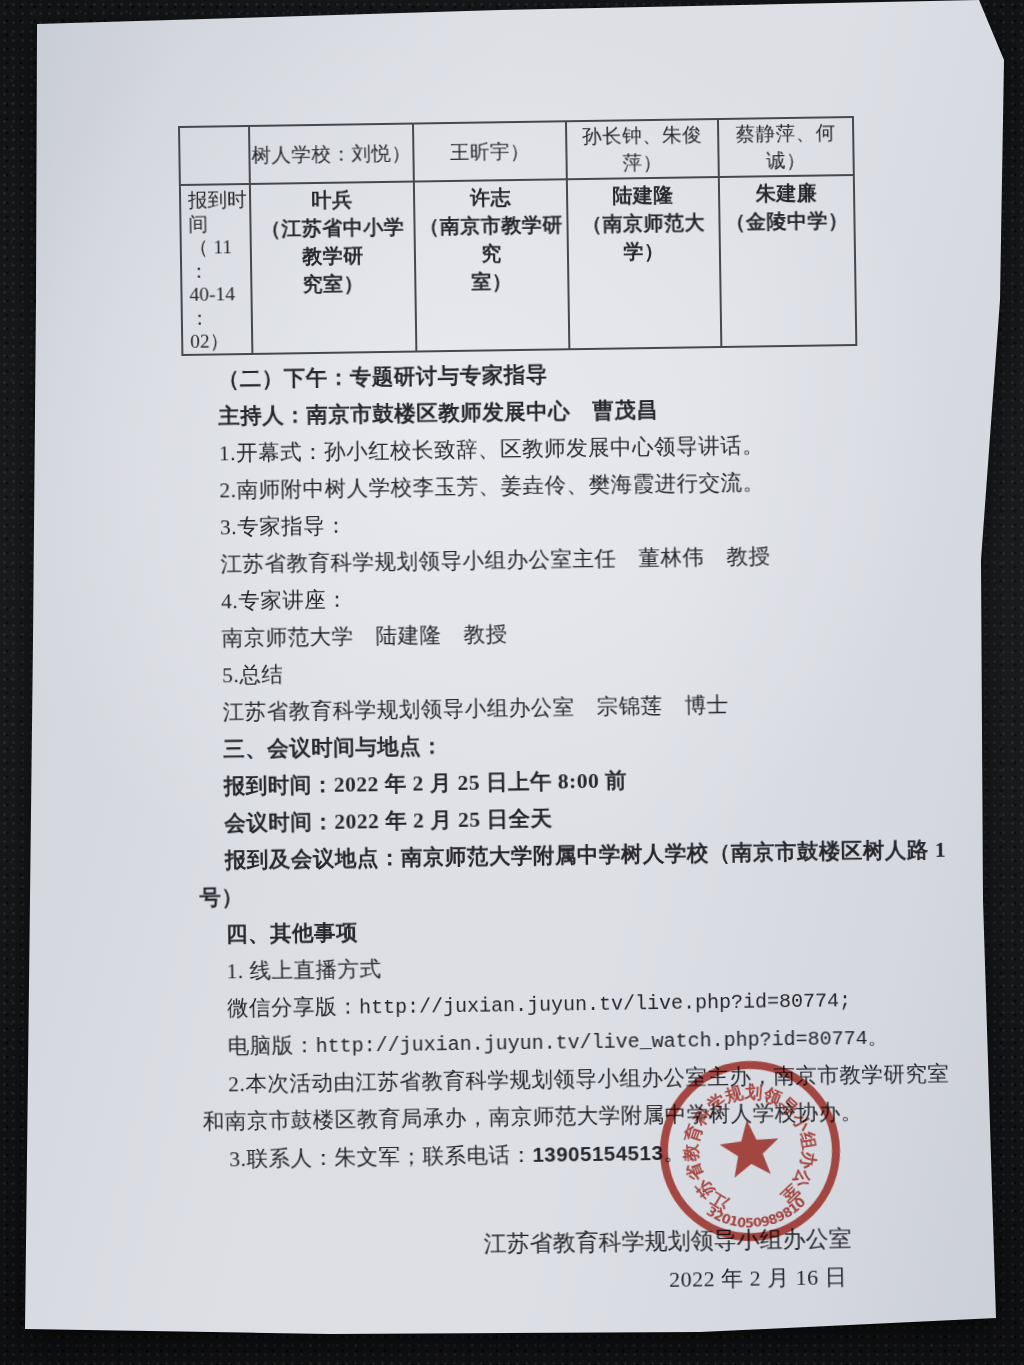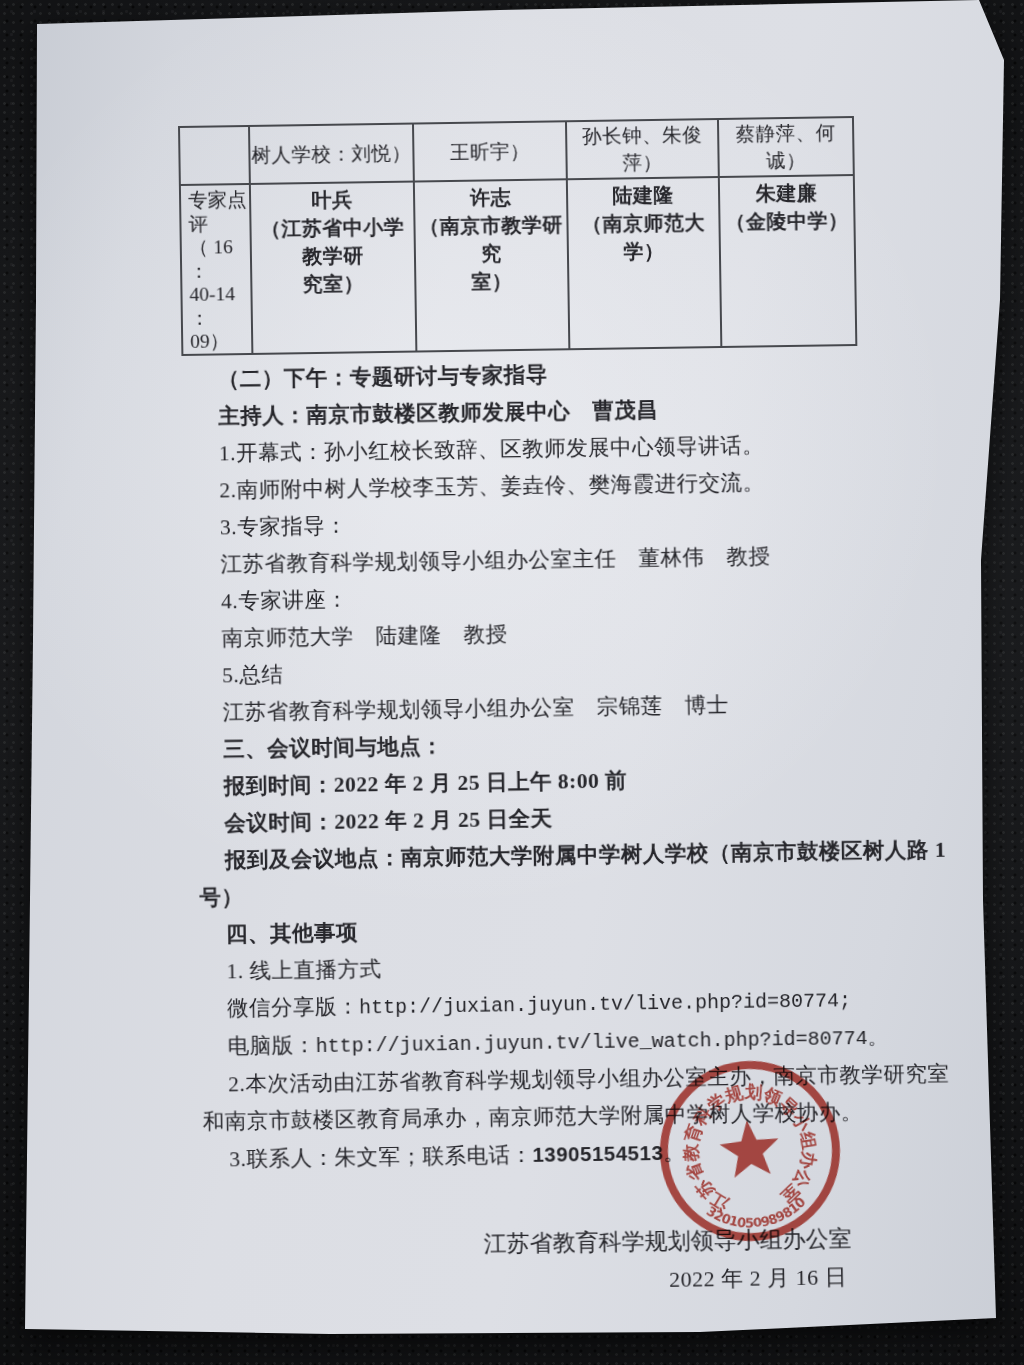--- a/index.html
+++ b/index.html
@@ -71,24 +71,24 @@
       <tbody>
         <tr class="r1">
           <td></td>
           <td>树人学校：刘悦）</td>
           <td>王昕宇）</td>
           <td>孙长钟、朱俊萍）</td>
           <td>蔡静萍、何诚）</td>
         </tr>
         <tr class="r2">
           <td class="timecol">
-            <div>专家点评</div>
-            <div>（ 16 ：</div>
+            <div>报到时间</div>
+            <div>（ 11 ：</div>
             <div>40-14 ：</div>
-            <div>09）</div>
+            <div>02）</div>
           </td>
           <td>
             <div>叶兵</div>
             <div>（江苏省中小学教学研</div>
             <div>究室）</div>
           </td>
           <td>
             <div>许志</div>
             <div>（南京市教学研究</div>
             <div>室）</div>

